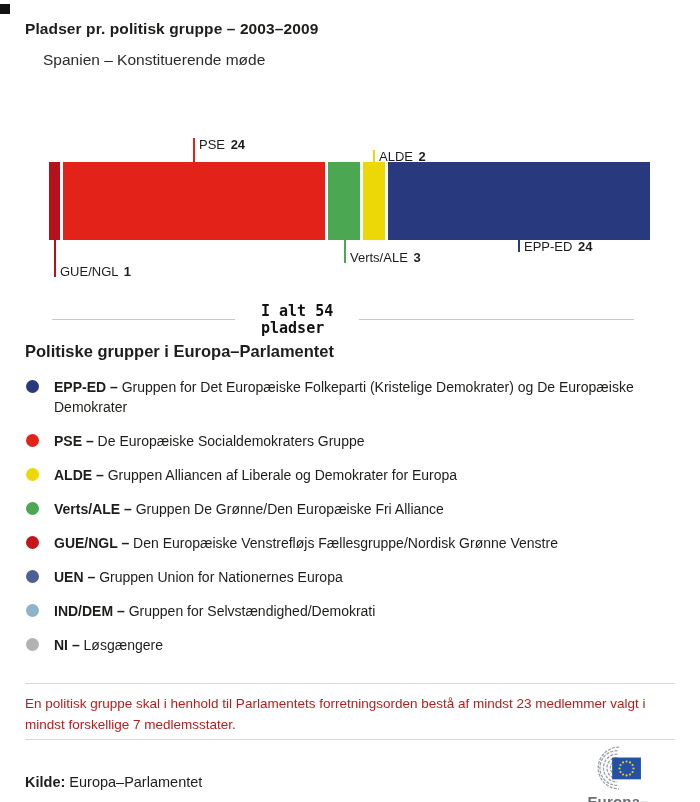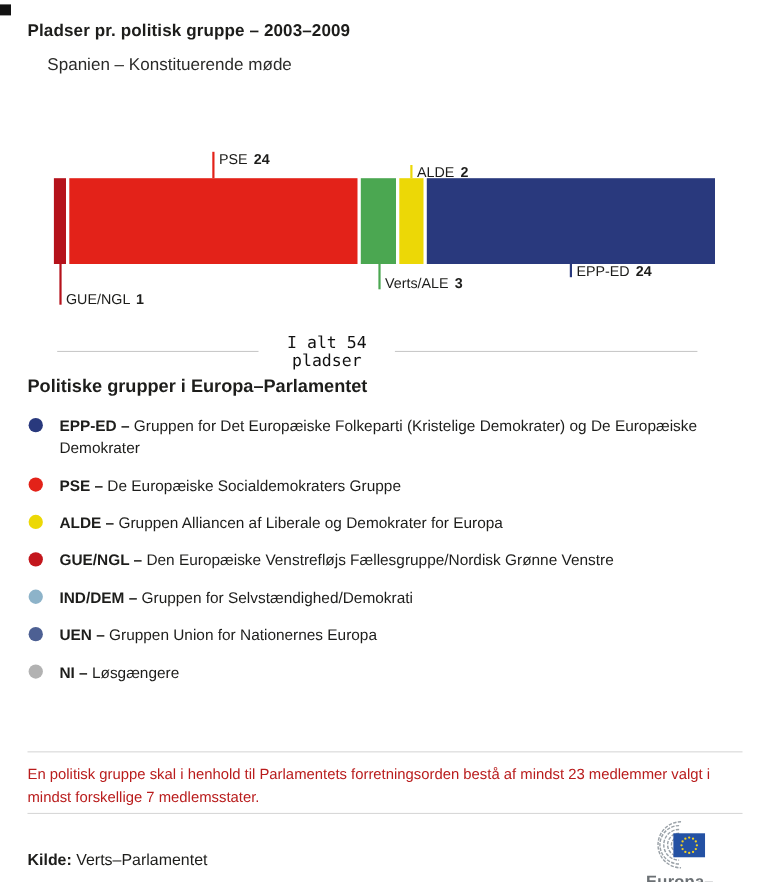--- a/index.html
+++ b/index.html
@@ -25,22 +25,22 @@
   .tick { position: absolute; width: 2px; }
   .co-label { position: absolute; font-size: 13px; line-height: 14px; white-space: nowrap; color: #1d1d1b; }
   .co-label b { font-weight: bold; margin-left: 2px; }
 
   
   .total-row { position: absolute; top: 301px; left: 52px; width: 582px; height: 37px; display: flex; align-items: center; }
   .total-line { border-top: 1.5px solid #c9c9c9; height: 0; }
   .total-line.left { width: 183px; }
   .total-line.right { flex: 1; }
   .total-text {
-    padding: 0 26px; text-align: center; white-space: pre-line;
-    font-family: "DejaVu Sans Mono", monospace; font-weight: normal;
+    padding: 0 26px; text-align: left; white-space: pre-line;
+    font-family: "DejaVu Sans Mono", monospace; font-weight: bold;
     font-size: 15px; line-height: 17px; color: #111;
   }
 
   
   .legend-block { position: absolute; top: 342px; left: 25px; right: 25px; }
   .legend-heading { font-size: 16.5px; font-weight: bold; margin-bottom: 16px; color: #1d1d1b; }
   .legend-row { display: flex; align-items: flex-start; margin-bottom: 14px; }
   .legend-dot { width: 13px; height: 13px; border-radius: 50%; flex: none; margin: 3px 15px 0 1px; }
   .legend-text { font-size: 14px; line-height: 20px; max-width: 595px; color: #1d1d1b; }
   .legend-text b { font-weight: bold; }
@@ -105,43 +105,47 @@
       </div>
       <div class="legend-row">
         <span class="legend-dot" style="background: rgb(227, 34, 25);"></span>
         <span class="legend-text"><b>PSE – </b>De Europæiske Socialdemokraters Gruppe</span>
       </div>
       <div class="legend-row">
         <span class="legend-dot" style="background: rgb(236, 216, 6);"></span>
         <span class="legend-text"><b>ALDE – </b>Gruppen Alliancen af Liberale og Demokrater for Europa</span>
       </div>
       <div class="legend-row">
+        <span class="legend-dot" style="background: rgb(75, 167, 81);"></span>
+        <span class="legend-text"><b>Verts/ALE – </b>Gruppen De Grønne/Den Europæiske Fri Alliance</span>
+      </div>
+      <div class="legend-row">
         <span class="legend-dot" style="background: rgb(195, 22, 28);"></span>
         <span class="legend-text"><b>GUE/NGL – </b>Den Europæiske Venstrefløjs Fællesgruppe/Nordisk Grønne Venstre</span>
       </div>
       <div class="legend-row">
+        <span class="legend-dot" style="background: rgb(77, 96, 147);"></span>
+        <span class="legend-text"><b>UEN – </b>Gruppen Union for Nationernes Europa</span>
+      </div>
+      <div class="legend-row">
         <span class="legend-dot" style="background: rgb(141, 179, 201);"></span>
         <span class="legend-text"><b>IND/DEM – </b>Gruppen for Selvstændighed/Demokrati</span>
-      </div>
-      <div class="legend-row">
-        <span class="legend-dot" style="background: rgb(77, 96, 147);"></span>
-        <span class="legend-text"><b>UEN – </b>Gruppen Union for Nationernes Europa</span>
       </div>
       <div class="legend-row">
         <span class="legend-dot" style="background: rgb(178, 178, 178);"></span>
         <span class="legend-text"><b>NI – </b>Løsgængere</span>
       </div>
     </div>
 </div>
 
 <div class="footnote-block">
   <div class="footnote-text">En politisk gruppe skal i henhold til Parlamentets forretningsorden bestå af mindst 23 medlemmer valgt i mindst forskellige 7 medlemsstater.</div>
 </div>
 
-<div class="source"><b>Kilde:</b> <span>Verts–Parlamentet</span></div>
+<div class="source"><b>Kilde:</b> <span>Europa–Parlamentet</span></div>
 
 <div class="logo">
   <svg width="82" height="50" viewBox="0 0 94 54">
     <g fill="none" stroke="#9ba2a8" stroke-width="1.5">
       <path d="M44 19 A8 8 0 0 0 44 35" stroke-dasharray="3.5 1.4"></path>
       <path d="M44 15 A12 12 0 0 0 44 39" stroke-dasharray="3.5 1.4"></path>
       <path d="M44 11 A16 16 0 0 0 44 43" stroke-dasharray="3.5 1.4"></path>
       <path d="M44 7  A20 20 0 0 0 44 47" stroke-dasharray="3.5 1.4"></path>
       <path d="M46 3  A24 24 0 0 0 46 51" stroke-dasharray="3.5 1.4"></path>
     </g>

